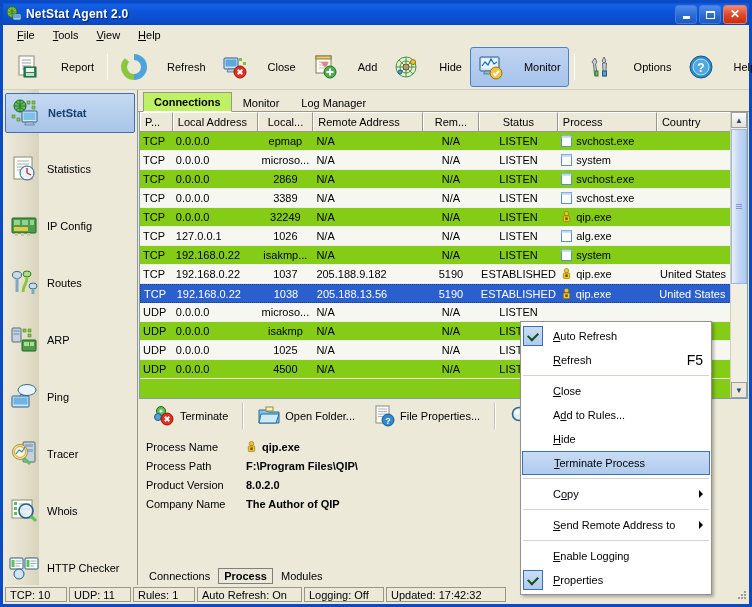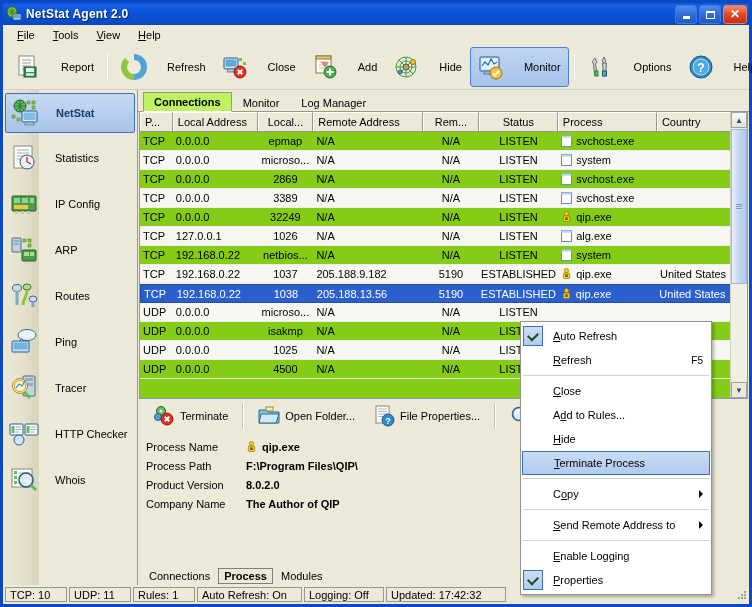--- a/index.html
+++ b/index.html
@@ -82,21 +82,21 @@
     border-right:1px solid #9B9788;
     padding-top:2px;
     position:relative;
   }
   .sb-strip{
     position:absolute;left:0;top:0;bottom:0;width:36px;
     background:linear-gradient(to right,#EDEADA,#E3DFCB 60%,#D8D3BC);
   }
   .sb-item{
     position:relative;height:42px;display:flex;align-items:center;
-    padding-left:4px;gap:16px;cursor:default;margin:4px 2px;
+    padding-left:4px;gap:8px;cursor:default;margin:15px 2px;
   }
   .sb-item.selected{
     background:linear-gradient(to bottom,#C5D9F2,#A9C4E8);
     border:1px solid #3C6FB8;
     border-radius:2px;
     height:38px;margin-top:1px;
   }
   .sb-icon{width:30px;height:30px;flex:0 0 30px;position:relative;z-index:2;}
   .sb-label{font-size:11px;color:#000;}
   .sb-item.selected .sb-label{color:#14406E;font-weight:bold;}
@@ -201,21 +201,21 @@
     height:24px;display:flex;align-items:center;font-size:11px;color:#000;
     padding-left:32px;padding-right:8px;position:relative;cursor:default;
     box-sizing:border-box;
   }
   .cm-item.hl{
     background:linear-gradient(to bottom,#C9DCF5,#AFCBEE);
     border:1px solid #3E6FB5;
     margin:0 1px;padding-left:31px;
   }
   .cm-sep{height:1px;background:#D6D3CC;margin:3px 2px 3px 2px;}
-  .cm-accel{margin-left:auto;color:#000;font-size:10px;}
+  .cm-accel{margin-left:auto;color:#000;font-size:14px;}
   .cm-arrow{
     margin-left:auto;width:0;height:0;
     border-left:4px solid #000;border-top:4px solid transparent;border-bottom:4px solid transparent;
   }
   .cm-check{
     position:absolute;left:2px;top:2px;width:20px;height:20px;
     background:linear-gradient(to bottom,#CBDDF5,#AFCBEE);
     border:1px solid #3E6FB5;box-sizing:border-box;
     display:flex;align-items:center;justify-content:center;
   }
@@ -437,20 +437,34 @@
                 <rect x="18" y="22" width="3" height="3"></rect>
               </g>
           </svg>
         </span>
         <span class="sb-label">IP Config</span>
       </div>
 
       <div class="sb-item">
         <span class="sb-icon">
           <svg width="30" height="30" viewBox="0 0 30 30">
+            <ellipse cx="8" cy="7" rx="4.5" ry="3.5" fill="#C9DCEA" stroke="#3E6A8C"></ellipse>
+            <path d="M8 10v14" stroke="#7FA8C4" stroke-width="3" fill="none"></path>
+            <ellipse cx="18" cy="6" rx="4" ry="3" fill="#A8DF8F" stroke="#3E7A17"></ellipse>
+            <path d="M18 9c0 8-4 8-4 15" stroke="#8CC63F" stroke-width="3" fill="none"></path>
+            <ellipse cx="24" cy="18" rx="4" ry="3" fill="#C9DCEA" stroke="#3E6A8C"></ellipse>
+            <path d="M24 21v5" stroke="#7FA8C4" stroke-width="3" fill="none"></path>
+          </svg>
+        </span>
+        <span class="sb-label">Routes</span>
+      </div>
+
+      <div class="sb-item">
+        <span class="sb-icon">
+          <svg width="30" height="30" viewBox="0 0 30 30">
             <rect x="3" y="3" width="9" height="14" rx="1" fill="#C4D2DE" stroke="#5A6874"></rect>
             <g fill="#8FB0CB">
                 <rect x="4.5" y="5" width="6" height="2"></rect>
                 <rect x="4.5" y="8" width="6" height="2"></rect>
               </g>
             <g fill="#8CC63F" stroke="#3E7A17" stroke-width=".5">
               <rect x="14" y="4" width="3" height="3"></rect>
                 <rect x="19" y="4" width="3" height="3"></rect>
                 <rect x="19" y="9" width="3" height="3"></rect>
             </g>
@@ -460,34 +474,20 @@
                 <rect x="21" y="17" width="4" height="4"></rect>
               </g>
           </svg>
         </span>
         <span class="sb-label">ARP</span>
       </div>
 
       <div class="sb-item">
         <span class="sb-icon">
           <svg width="30" height="30" viewBox="0 0 30 30">
-            <ellipse cx="8" cy="7" rx="4.5" ry="3.5" fill="#C9DCEA" stroke="#3E6A8C"></ellipse>
-            <path d="M8 10v14" stroke="#7FA8C4" stroke-width="3" fill="none"></path>
-            <ellipse cx="18" cy="6" rx="4" ry="3" fill="#A8DF8F" stroke="#3E7A17"></ellipse>
-            <path d="M18 9c0 8-4 8-4 15" stroke="#8CC63F" stroke-width="3" fill="none"></path>
-            <ellipse cx="24" cy="18" rx="4" ry="3" fill="#C9DCEA" stroke="#3E6A8C"></ellipse>
-            <path d="M24 21v5" stroke="#7FA8C4" stroke-width="3" fill="none"></path>
-          </svg>
-        </span>
-        <span class="sb-label">Routes</span>
-      </div>
-
-      <div class="sb-item">
-        <span class="sb-icon">
-          <svg width="30" height="30" viewBox="0 0 30 30">
             <ellipse cx="18" cy="8" rx="9" ry="5.5" fill="#E9F3FB" stroke="#3E6A8C"></ellipse>
             <path d="M12 12l-2 4 5-2z" fill="#E9F3FB" stroke="#3E6A8C"></path>
             <rect x="3" y="14" width="17" height="11" rx="1" fill="#CFE4F5" stroke="#2A5C8A"></rect>
             <rect x="4.5" y="15.5" width="14" height="7" fill="#6FB5E2"></rect>
           </svg>
         </span>
         <span class="sb-label">Ping</span>
       </div>
 
       <div class="sb-item">
@@ -498,58 +498,58 @@
                 <rect x="16" y="5" width="8" height="3"></rect>
                 <rect x="16" y="10" width="8" height="3"></rect>
               </g>
             <circle cx="11" cy="13" r="7.5" fill="#FCE8A8" stroke="#A88A20" opacity=".95"></circle>
             <circle cx="11" cy="13" r="5.5" fill="#FFF6D8" stroke="#C4A43C"></circle>
             <path d="M7 15l3-4 3 2 3-5" stroke="#3F7FBF" fill="none" stroke-width="1.2"></path>
             <path d="M15 19l6 6" stroke="#5BBF5B" stroke-width="3"></path>
           </svg>
         </span>
         <span class="sb-label">Tracer</span>
-      </div>
-
-      <div class="sb-item">
-        <span class="sb-icon">
-          <svg width="30" height="30" viewBox="0 0 30 30">
-            <rect x="1" y="5" width="13" height="11" rx="1" fill="#FDFDF8" stroke="#2A5C8A"></rect>
-            <rect x="2.5" y="7" width="3" height="7" fill="#5BBF5B"></rect>
-            <g stroke="#8FB0CB">
-                <path d="M6.5 8h6M6.5 10.5h6M6.5 13h4"></path>
-              </g>
-            <rect x="16" y="5" width="13" height="11" rx="1" fill="#FDFDF8" stroke="#2A5C8A"></rect>
-            <rect x="17.5" y="7" width="3" height="7" fill="#5BBF5B"></rect>
-            <g stroke="#8FB0CB">
-                <path d="M21.5 8h6M21.5 10.5h6M21.5 13h4"></path>
-              </g>
-            <circle cx="10" cy="21" r="5" fill="#CFE4F5" stroke="#2A5C8A"></circle>
-          </svg>
-        </span>
-        <span class="sb-label">HTTP Checker</span>
       </div>
 
       <div class="sb-item">
         <span class="sb-icon">
           <svg width="30" height="30" viewBox="0 0 30 30">
             <rect x="3" y="4" width="20" height="18" fill="#FDFDF8" stroke="#8A8A7A"></rect>
             <g fill="#5BBF5B">
                 <rect x="5" y="6" width="3" height="3"></rect>
                 <rect x="5" y="11" width="3" height="3"></rect>
                 <rect x="5" y="16" width="3" height="3"></rect>
               </g>
             <g stroke="#A8AEB6">
                 <path d="M10 8h11M10 13h11M10 18h7"></path>
               </g>
             <circle cx="17" cy="15" r="7" fill="#DCEBF7" fill-opacity=".7" stroke="#2A5C8A" stroke-width="1.6"></circle>
             <path d="M22 20l5 5" stroke="#5BBF5B" stroke-width="3"></path>
           </svg>
         </span>
         <span class="sb-label">Whois</span>
+      </div>
+
+      <div class="sb-item">
+        <span class="sb-icon">
+          <svg width="30" height="30" viewBox="0 0 30 30">
+            <rect x="1" y="5" width="13" height="11" rx="1" fill="#FDFDF8" stroke="#2A5C8A"></rect>
+            <rect x="2.5" y="7" width="3" height="7" fill="#5BBF5B"></rect>
+            <g stroke="#8FB0CB">
+                <path d="M6.5 8h6M6.5 10.5h6M6.5 13h4"></path>
+              </g>
+            <rect x="16" y="5" width="13" height="11" rx="1" fill="#FDFDF8" stroke="#2A5C8A"></rect>
+            <rect x="17.5" y="7" width="3" height="7" fill="#5BBF5B"></rect>
+            <g stroke="#8FB0CB">
+                <path d="M21.5 8h6M21.5 10.5h6M21.5 13h4"></path>
+              </g>
+            <circle cx="10" cy="21" r="5" fill="#CFE4F5" stroke="#2A5C8A"></circle>
+          </svg>
+        </span>
+        <span class="sb-label">HTTP Checker</span>
       </div>
     </div>
 
     <div class="main">
 
       <div class="tabstrip">
         <span class="tab active">Connections</span>
         <span class="tab">Monitor</span>
         <span class="tab">Log Manager</span>
       </div>
@@ -659,21 +659,21 @@
                     <rect x="0.5" y="0.5" width="10" height="11" fill="#FFFFFF" stroke="#5B8FC9"></rect>
                     <rect x="0.5" y="0.5" width="10" height="2.2" fill="#BBD6F0"></rect>
                   </svg></span>
                 <span>alg.exe</span>
               </div>
               <div class="td" style="width: 100px;"></div>
             </div>
             <div class="trow">
               <div class="td" style="width: 36px;">TCP</div>
               <div class="td" style="width: 94px;">192.168.0.22</div>
-              <div class="td ctr" style="width: 62px;">netbios...</div>
+              <div class="td ctr" style="width: 62px;">isakmp...</div>
               <div class="td" style="width: 122px;">N/A</div>
               <div class="td ctr" style="width: 62px;">N/A</div>
               <div class="td ctr" style="width: 88px;">LISTEN</div>
               <div class="td" style="width: 110px;">
                 <span class="proc-ico"><svg width="11" height="12" viewBox="0 0 11 12">
                     <rect x="0.5" y="0.5" width="10" height="11" fill="#FFFFFF" stroke="#5B8FC9"></rect>
                     <rect x="0.5" y="0.5" width="10" height="2.2" fill="#BBD6F0"></rect>
                   </svg></span>
                 <span>system</span>
               </div>

